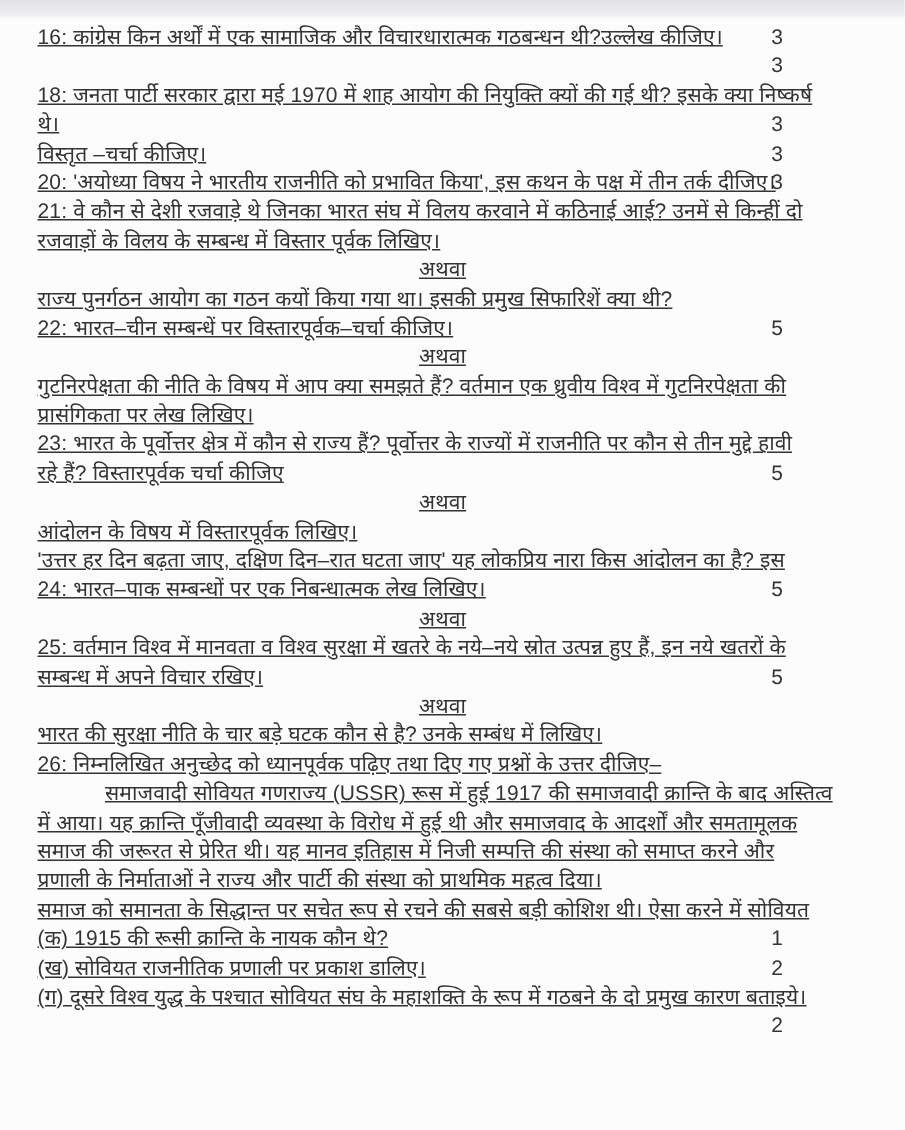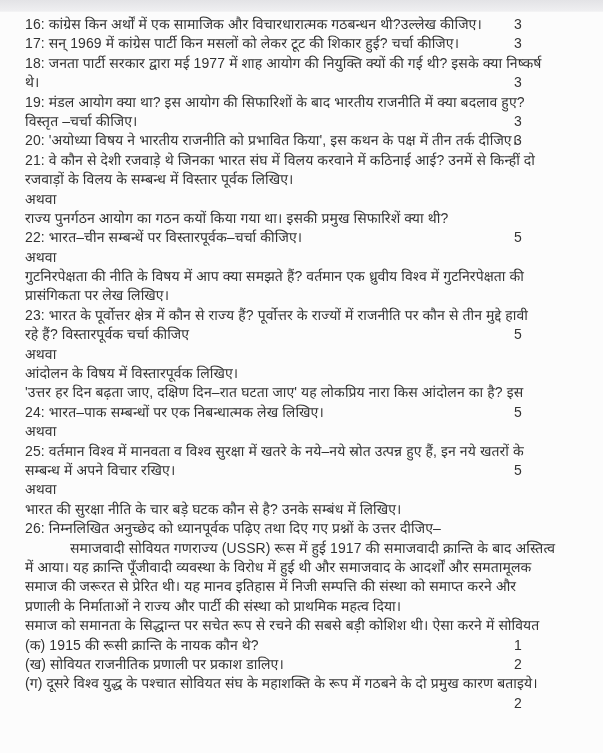--- a/index.html
+++ b/index.html
@@ -23,27 +23,29 @@
     border-bottom: 1px solid #f3f3f4;
   }
   .exam-doc {
     position: absolute;
     left: 25px;
     top: 15px;
     width: 540px;
     color: #333333;
     font-size: 14px;
     line-height: 19.4px;
+    text-decoration: underline;
   }
   .line {
     position: relative;
     height: 19.4px;
     white-space: nowrap;
   }
   .line.center {
+    text-align: center;
   }
   .line.indent .txt {
     padding-left: 45px;
   }
   .txt {
     letter-spacing: 0.1px;
   }
   .marks {
     position: absolute;
     left: 478px;
@@ -53,24 +55,23 @@
     white-space: nowrap;
   }
 </style>
 </head>
 <body>
 
 <div class="scan-top-band"></div>
 
 <div class="exam-doc" id="exam-doc">
     <div class="line"><span class="txt">16: कांग्रेस किन अर्थों में एक सामाजिक और विचारधारात्मक गठबन्धन थी?उल्लेख कीजिए।</span><span class="marks">3</span></div>
-    <div class="line"><span class="txt">17: सन् 1969 में कांग्रेस पार्टी किन मसलों को लेकर टूट की शिकार हुई? चर्चा कीजिए।</span><span class="marks">3</span></div>
-    <div class="line"><span class="txt">18: जनता पार्टी सरकार द्वारा मई 1977 में शाह आयोग की नियुक्ति क्यों की गई थी? इसके क्या निष्कर्ष</span></div>
+    <div class="line"><span class="marks">3</span></div>
+    <div class="line"><span class="txt">18: जनता पार्टी सरकार द्वारा मई 1970 में शाह आयोग की नियुक्ति क्यों की गई थी? इसके क्या निष्कर्ष</span></div>
     <div class="line"><span class="txt">थे।</span><span class="marks">3</span></div>
-    <div class="line"><span class="txt">19: मंडल आयोग क्या था? इस आयोग की सिफारिशों के बाद भारतीय राजनीति में क्या बदलाव हुए?</span></div>
     <div class="line"><span class="txt">विस्तृत –चर्चा कीजिए।</span><span class="marks">3</span></div>
     <div class="line"><span class="txt">20: 'अयोध्या विषय ने भारतीय राजनीति को प्रभावित किया', इस कथन के पक्ष में तीन तर्क दीजिए।</span><span class="marks">3</span></div>
     <div class="line"><span class="txt">21: वे कौन से देशी रजवाड़े थे जिनका भारत संघ में विलय करवाने में कठिनाई आई? उनमें से किन्हीं दो</span></div>
     <div class="line"><span class="txt">रजवाड़ों के विलय के सम्बन्ध में विस्तार पूर्वक लिखिए।</span></div>
     <div class="line center"><span class="txt">अथवा</span></div>
     <div class="line"><span class="txt">राज्य पुनर्गठन आयोग का गठन कयों किया गया था। इसकी प्रमुख सिफारिशें क्या थी?</span></div>
     <div class="line"><span class="txt">22: भारत–चीन सम्बन्धें पर विस्तारपूर्वक–चर्चा कीजिए।</span><span class="marks">5</span></div>
     <div class="line center"><span class="txt">अथवा</span></div>
     <div class="line"><span class="txt">गुटनिरपेक्षता की नीति के विषय में आप क्या समझते हैं? वर्तमान एक ध्रुवीय विश्व में गुटनिरपेक्षता की</span></div>
     <div class="line"><span class="txt">प्रासंगिकता पर लेख लिखिए।</span></div>

